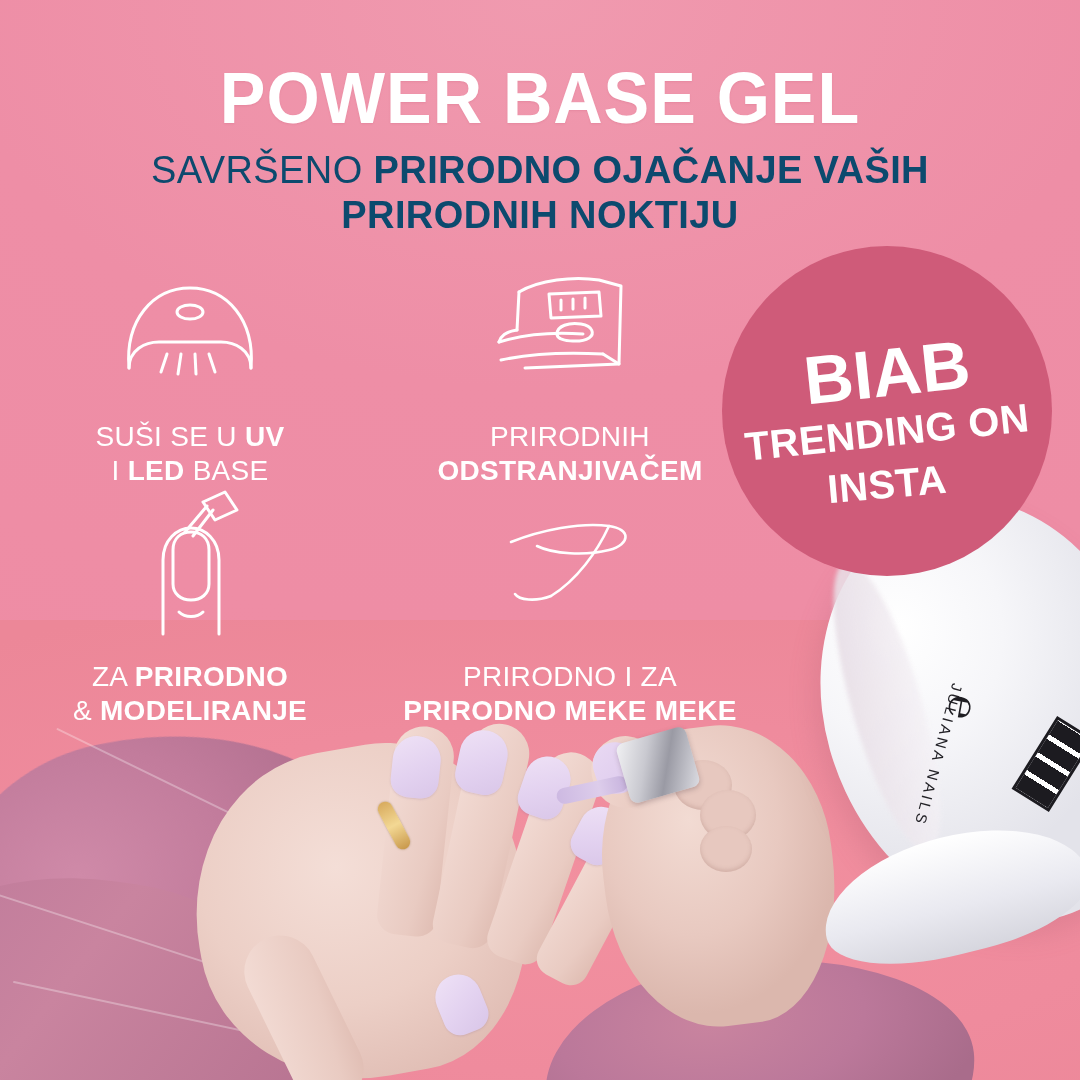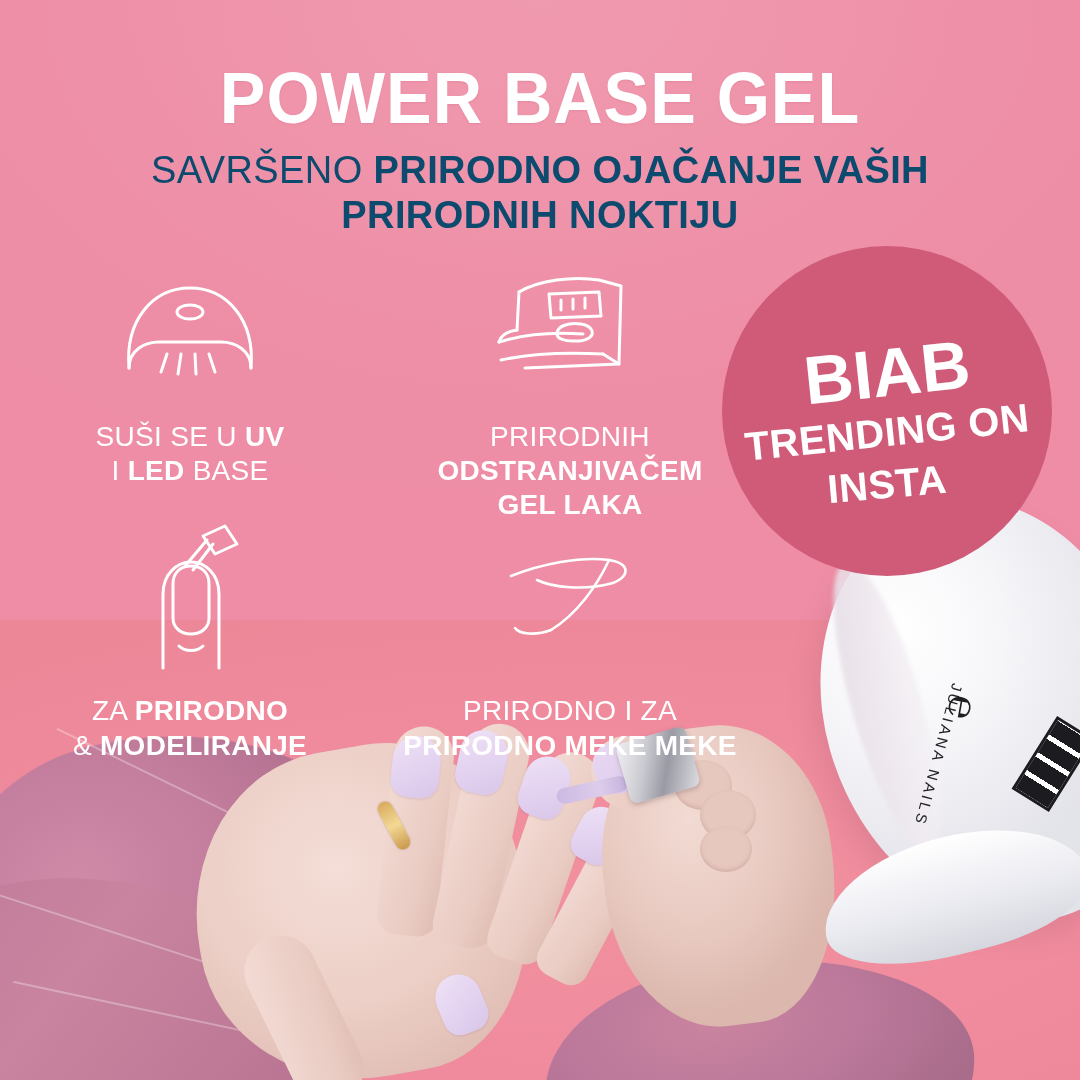--- a/index.html
+++ b/index.html
@@ -314,21 +314,20 @@
             <path d="M6 88 C34 82 72 80 108 82"></path>
             <path d="M108 82 L124 92"></path>
             <path d="M54 22 L104 20 L106 44 L56 46 Z"></path>
             <path d="M66 28 L66 38 M78 27 L78 37 M90 26 L90 36"></path>
             <path d="M62 62 C62 54 74 50 86 52 C98 54 100 62 94 66 C86 71 62 70 62 62 Z"></path>
           </svg>
         </div>
         <div class="flabel">
           <div class="lt">PRIRODNIH</div>
           <div class="bd">ODSTRANJIVAČEM</div>
-          <div class="bd">GEL LAKA</div>
         </div>
       </div>
 
     </div>
 
     <div class="frow r2">
 
       <div class="fcell">
         <div class="ficon">
           <svg width="150" height="150" viewBox="0 0 150 150" fill="none" stroke="#ffffff" stroke-width="3" stroke-linecap="round" stroke-linejoin="round">

